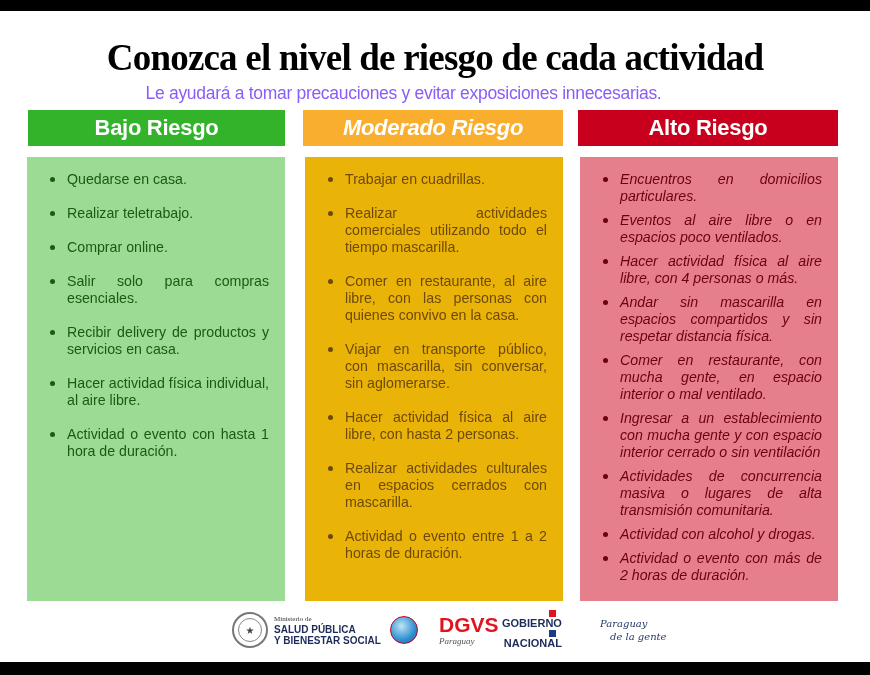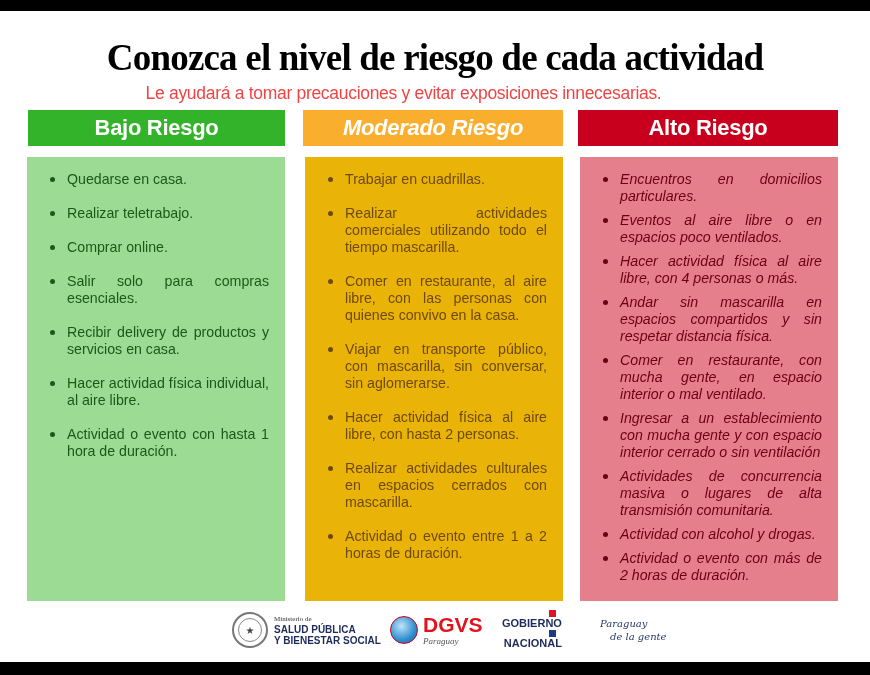--- a/index.html
+++ b/index.html
@@ -7,21 +7,21 @@
     body { position: relative; font-family: "Liberation Sans", "DejaVu Sans", sans-serif; }
     .bar-top { position: absolute; left: 0; top: 0; width: 870px; height: 11px; background: #000; }
     .bar-bottom { position: absolute; left: 0; top: 662px; width: 870px; height: 13px; background: #000; }
     .title {
       position: absolute; left: 0; top: 36px; width: 870px; text-align: center;
       font-family: Liberation Serif, serif; font-weight: bold; font-size: 37px;
       letter-spacing: -0.8px; color: #000; line-height: 44px;
     }
     .subtitle {
       position: absolute; left: 0; top: 82px; width: 807px; text-align: center;
-      font-family: "Liberation Sans", sans-serif; font-size: 17.5px; color: #ef4444;
+      font-family: "Liberation Sans", sans-serif; font-size: 17.5px; color: #8b5cf6;
       letter-spacing: -0.3px; line-height: 22px;
     }
     .col-header {
       position: absolute; top: 110px; height: 36px; color: #fff; text-align: center;
       font-family: "Liberation Sans", sans-serif; font-weight: bold; font-size: 22px;
       line-height: 36px; letter-spacing: -0.3px;
     }
     .col-box { position: absolute; top: 157px; height: 444px; padding: 14px 16px 0 20px; }
     .col-box ul { list-style: none; }
     .col-box li {
@@ -54,21 +54,21 @@
     }
     .seal span { font-size: 10px; color: #444; }
     .ministry { margin-left: 6px; line-height: 10px; }
     .ministry .small { font-family: "Liberation Serif", serif; font-size: 7px; color: #333; }
     .ministry .big { font-weight: bold; font-size: 10px; color: #1d2b5a; line-height: 11px; }
     .dgvs-globe {
       width: 28px; height: 28px; border-radius: 50%;
       background: radial-gradient(circle at 40% 35%, #bfe4f7, #2e8fd1 60%, #1a5f9b);
       border: 1px solid #c8001e;
     }
-    .dgvs-text { margin-left: 5px; line-height: 20px; }
+    .dgvs-text { margin-left: 21px; line-height: 20px; }
     .dgvs-text .big { font-weight: bold; font-size: 21px; color: #e0141f; }
     .dgvs-text .small { font-family: "Liberation Serif", serif; font-style: italic; font-size: 9px; color: #555; display: block; line-height: 9px; }
     .gob { line-height: 13px; }
     .gob .row { display: flex; align-items: flex-end; font-weight: bold; font-size: 11px; color: #1d2b5a; flex-direction: column; }
     .gob .sq { width: 7px; height: 7px; margin-right: 6px; }
     .pdg { font-family: "DejaVu Serif", serif; font-style: italic; font-size: 10px; color: #283a6b; line-height: 13px; }
   </style>
 </head>
 <body>
 

